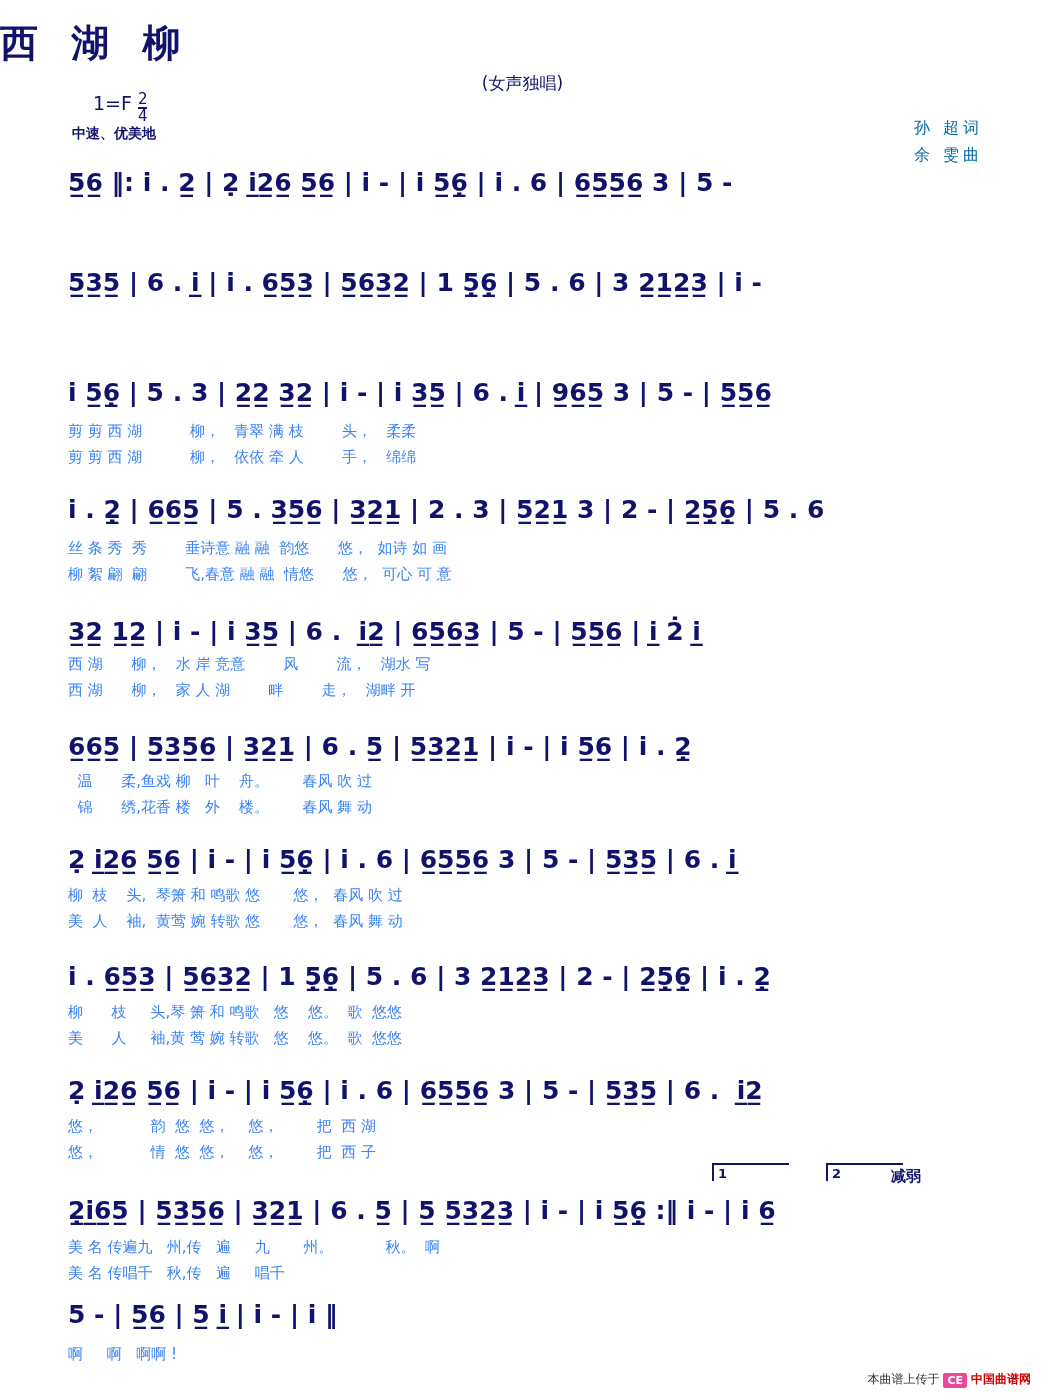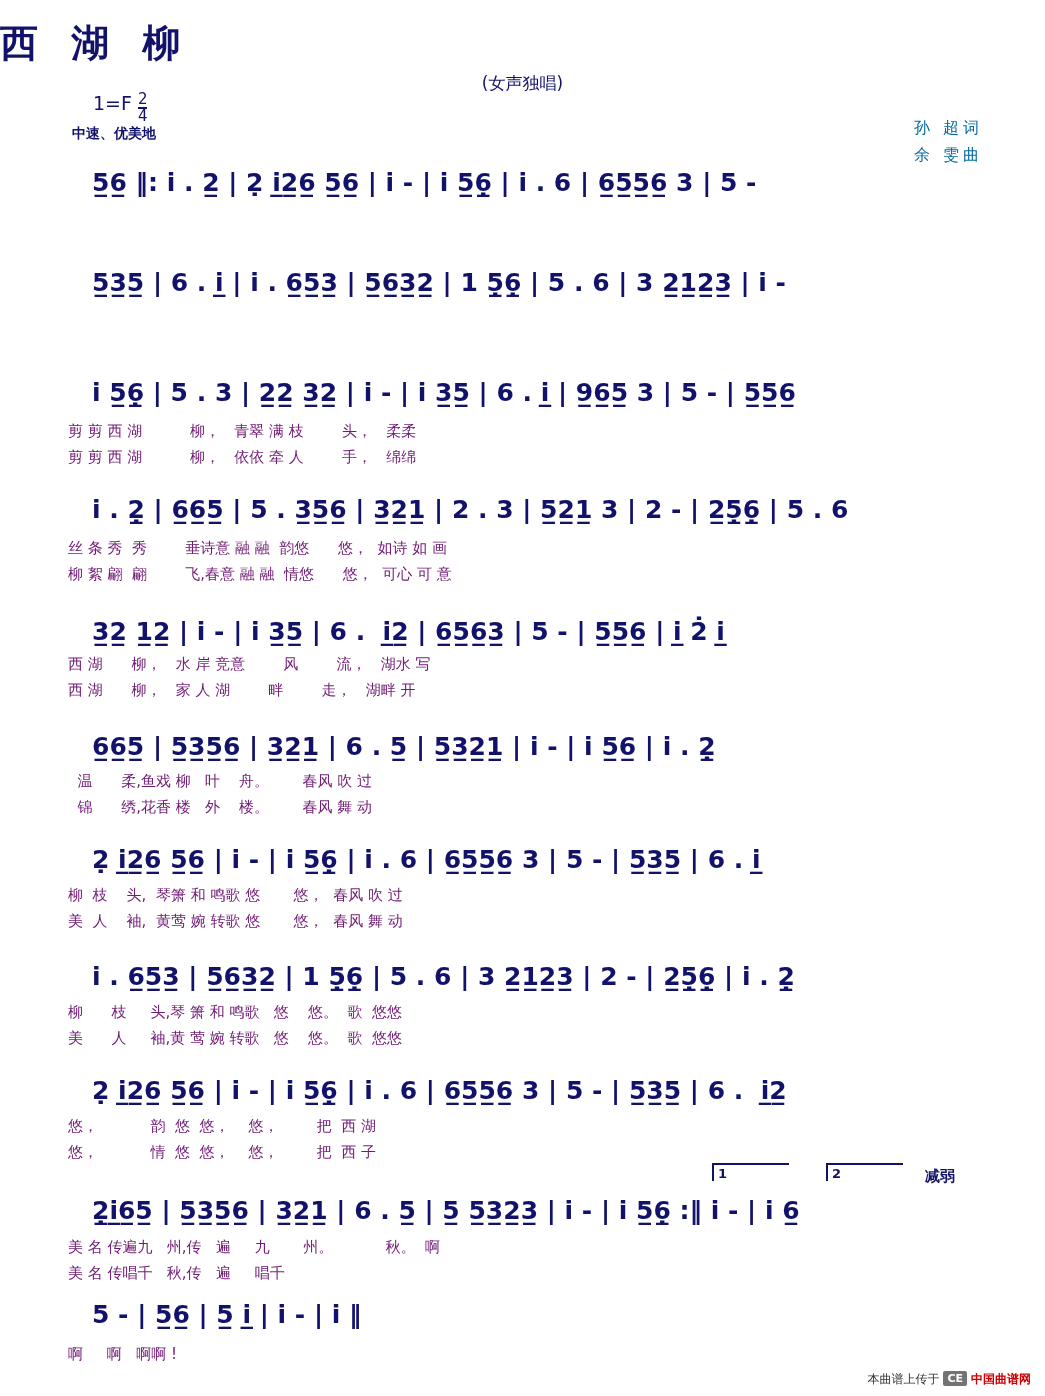--- a/index.html
+++ b/index.html
@@ -38,35 +38,34 @@
   }
   .credit.c1{top:118px;}
   .credit.c2{top:145px;}
 
   .row{
     position:absolute;left:68px;width:920px;
     font-size:25px;font-weight:bold;color:#12126b;
     white-space:pre;
     font-family:"DejaVu Sans",sans-serif;
     letter-spacing:0px;
-    margin-left:24px;
   }
   .lyric{
     position:absolute;left:68px;width:920px;
-    font-size:15px;color:#701a75;white-space:pre;font-weight:normal;
+    font-size:15px;color:#3b82f6;white-space:pre;font-weight:normal;
   }
 
   
 
   .footer{
     position:absolute;right:14px;bottom:8px;font-size:12px;color:#333;
-    display:flex;align-items:flex-start;gap:4px;
+    display:flex;align-items:flex-end;gap:4px;
   }
   .footer .logo{
-    display:inline-block;background:#737373;color:#fff;font-size:11px;
+    display:inline-block;background:#ec4899;color:#fff;font-size:11px;
     padding:1px 4px;border-radius:2px;font-weight:bold;
   }
   .footer .site{color:#cc0000;font-weight:bold;}
 
   .ending{
     position:absolute;font-size:13px;color:#12126b;font-weight:bold;
   }
   .endbox{
     position:absolute;border-left:2px solid #12126b;border-top:2px solid #12126b;
     height:16px;
@@ -123,21 +122,21 @@
   <div class="lyric" style="top:1003px">柳      枝     头,琴 箫 和 鸣歌   悠    悠。  歌  悠悠</div>
 
   <div class="row" style="top:1076px">2̣ i̲2̲6̲ 5̲6̲ | i - | i 5̲6̣̲ | i . 6 | 6̲5̲5̲6̲ 3 | 5 - | 5̲3̲5̲ | 6 .  i̲2̲</div>
   <div class="lyric" style="top:1117px">悠，           韵  悠  悠，    悠，        把  西 湖</div>
   <div class="lyric" style="top:1143px">悠，           情  悠  悠，    悠，        把  西 子</div>
 
   <div class="endbox" style="top:1163px;left:712px;width:75px;"></div>
   <div class="ending" style="top:1166px;left:718px;">1</div>
   <div class="endbox" style="top:1163px;left:826px;width:75px;"></div>
   <div class="ending" style="top:1166px;left:832px;">2</div>
-  <div class="dim" style="top:1167px;left:925px;">减弱</div>
+  <div class="dim" style="top:1167px;left:891px;">减弱</div>
 
   <div class="row" style="top:1196px">2̣̲i̲6̲5̲ | 5̲3̲5̲6̲ | 3̲2̲1̲ | 6 . 5̲ | 5̲ 5̲3̲2̲3̲ | i - | i 5̲6̣̲ :‖ i - | i 6̲</div>
   <div class="lyric" style="top:1238px">美 名 传遍九   州,传   遍     九       州。           秋。  啊</div>
   <div class="lyric" style="top:1264px">美 名 传唱千   秋,传   遍     唱千</div>
 
   <div class="row" style="top:1300px">5 - | 5̲6̲ | 5̲ i̲ | i - | i ‖</div>
   <div class="lyric" style="top:1345px">啊     啊   啊啊 !</div>
 
   <div class="footer">
     <span>本曲谱上传于</span>

